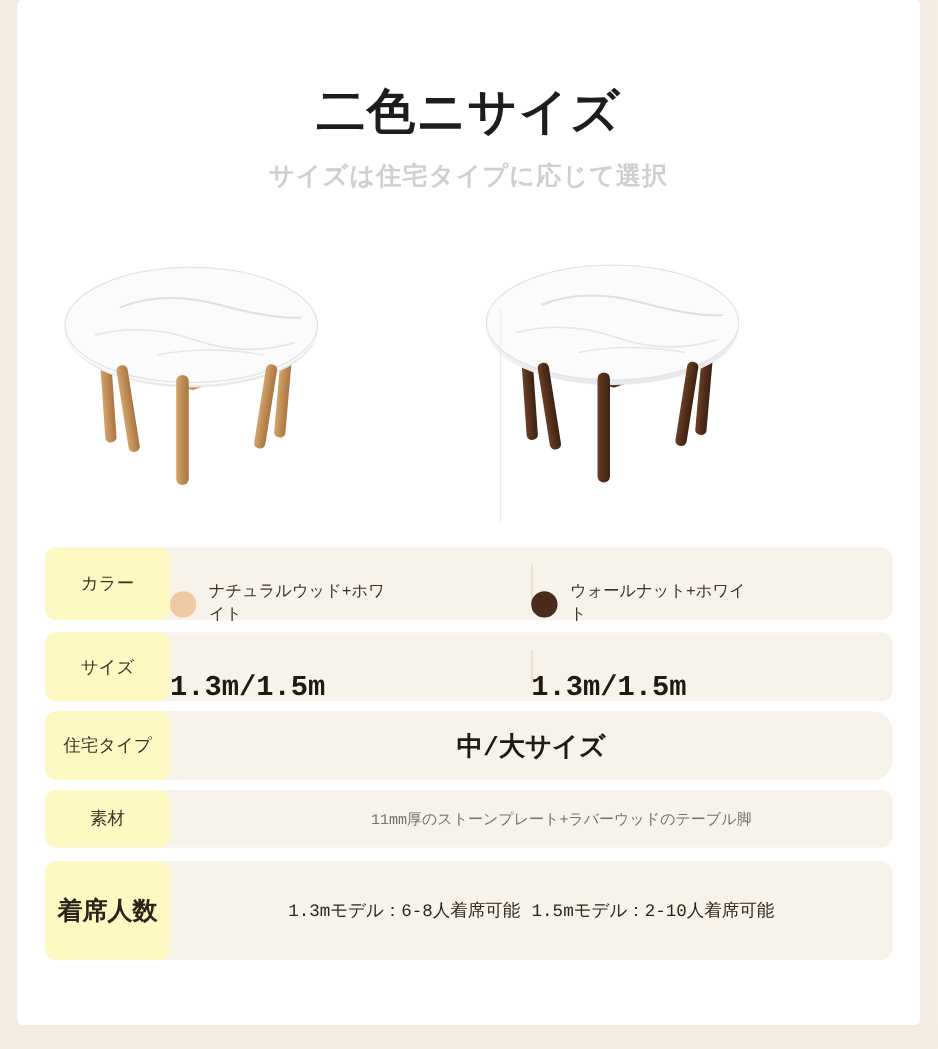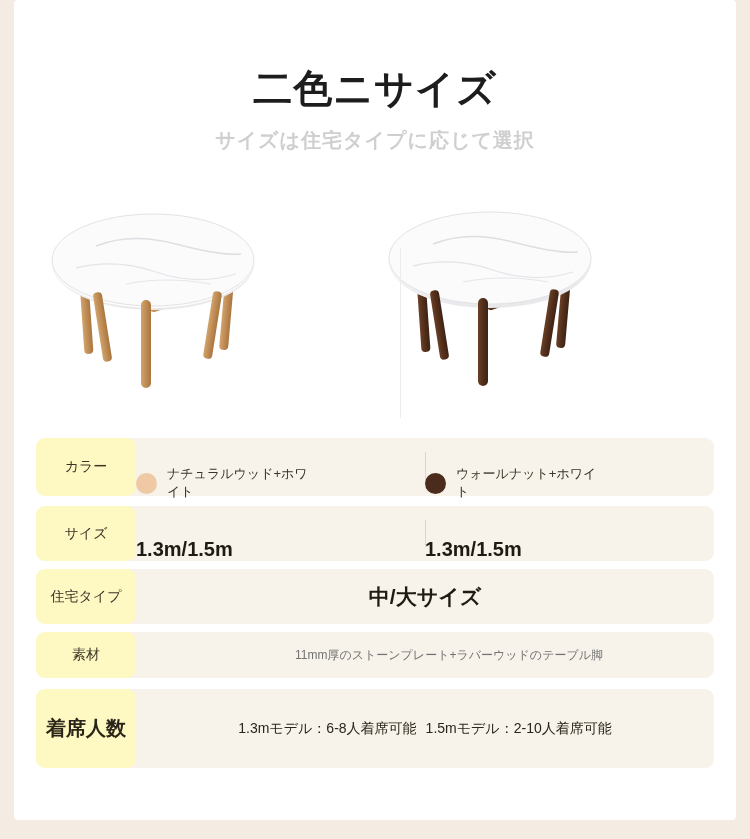--- a/index.html
+++ b/index.html
@@ -20,20 +20,21 @@
     background: #f4ece2;
   }
   .card {
     position: absolute;
     left: 14px;
     top: 0;
     width: 722px;
     height: 820px;
     background: #ffffff;
     border-radius: 4px;
+    font-family: Liberation Mono, monospace;
   }
   
   .title {
     position: absolute;
     left: 0; top: 62px;
     width: 722px;
     text-align: center;
     font-size: 39px;
     font-weight: bold;
     color: #1d1d1d;
@@ -79,21 +80,21 @@
   
   .spec {
     position: absolute;
     left: 22px;
     width: 678px;
     background: #f7f2ea;
     border-radius: 9px;
   }
   .spec.r1 { top: 438px; height: 58px; }
   .spec.r2 { top: 506px; height: 55px; }
-  .spec.r3 { top: 569px; height: 55px; }
+  .spec.r3 { top: 569px; height: 55px; border-radius: 16px; }
   .spec.r4 { top: 632px; height: 46px; }
   .spec.r5 { top: 689px; height: 79px; }
 
   .label {
     position: absolute;
     left: 0;
     top: 0;
     height: 100%;
     width: 100px;
     background: #fef9c3;
@@ -145,21 +146,21 @@
     border-radius: 50%;
     flex: 0 0 auto;
   }
   .color-text {
     font-size: 13px;
     color: #3b3326;
     line-height: 1.35;
     max-width: 145px;
   }
   .size-text {
-    font-size: 20px;
+    font-size: 23px;
     font-weight: bold;
     color: #1f1a12;
   }
   .big-center {
     position: absolute;
     left: 0; top: 0;
     width: 100%; height: 100%;
     display: flex; align-items: center; justify-content: center;
     font-size: 21px;
     font-weight: bold;

